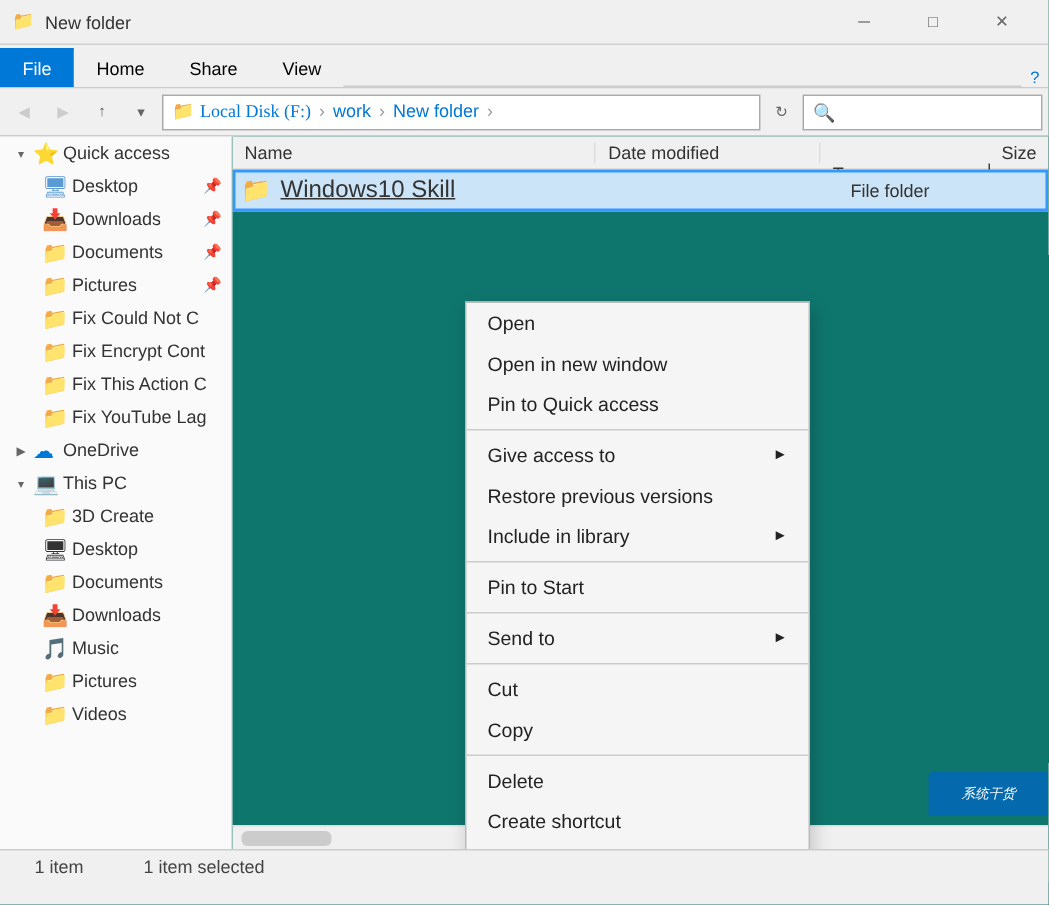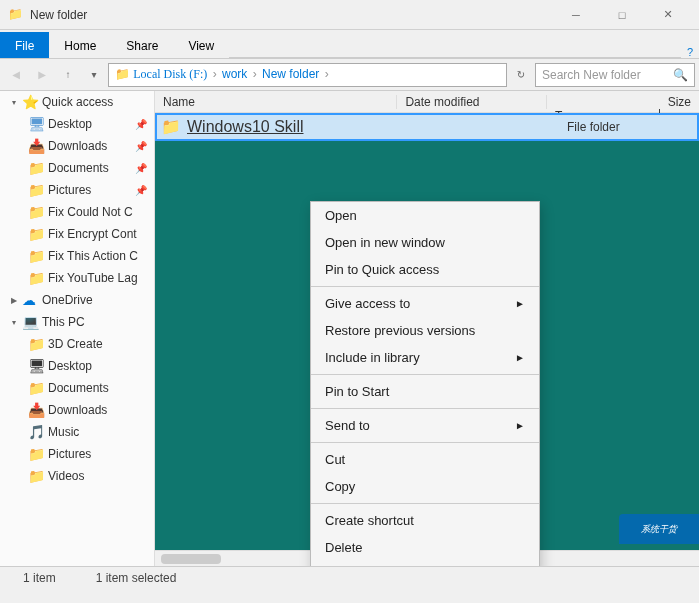--- a/index.html
+++ b/index.html
@@ -267,21 +267,20 @@
       📁 <span style="color:#0078d7; cursor:pointer;font-family:Liberation Serif, serif;">Local Disk (F:)</span>
       <span class="breadcrumb-sep">›</span>
       <span style="color:#0078d7; cursor:pointer;">work</span>
       <span class="breadcrumb-sep">›</span>
       <span style="color:#0078d7; cursor:pointer;">New folder</span>
       <span class="breadcrumb-sep">›</span>
     </span>
   </div>
   <div class="nav-btn">↻</div>
   <div class="search-box">
-    <span style="flex:1; color:#999; font-size:12px;">Search New folder</span>
     <span style="color:#666;">🔍</span>
   </div>
 </div>
 
 <div style="display:flex; flex: 1; height: calc(603px - 30px - 28px - 32px - 38px); overflow:hidden;">
 
   <div class="sidebar">
 
     <div class="sidebar-item">
       <span class="sidebar-expander">▾</span>
@@ -418,24 +417,24 @@
       </div>
       <div class="ctx-separator"></div>
       <div class="ctx-item">
           <span>Cut</span>
         </div>
       <div class="ctx-item">
           <span>Copy</span>
         </div>
       <div class="ctx-separator"></div>
       <div class="ctx-item">
+          <span>Delete</span>
+        </div>
+      <div class="ctx-item">
           <span>Create shortcut</span>
-        </div>
-      <div class="ctx-item">
-          <span>Delete</span>
         </div>
       <div class="ctx-item"></div>
 
     </div>
 
     <div class="h-scroll">
       <div style="width:60px; height:10px; background:#ccc; border-radius:4px; margin-left:4px;"></div>
     </div>
 
     <div class="watermark">

